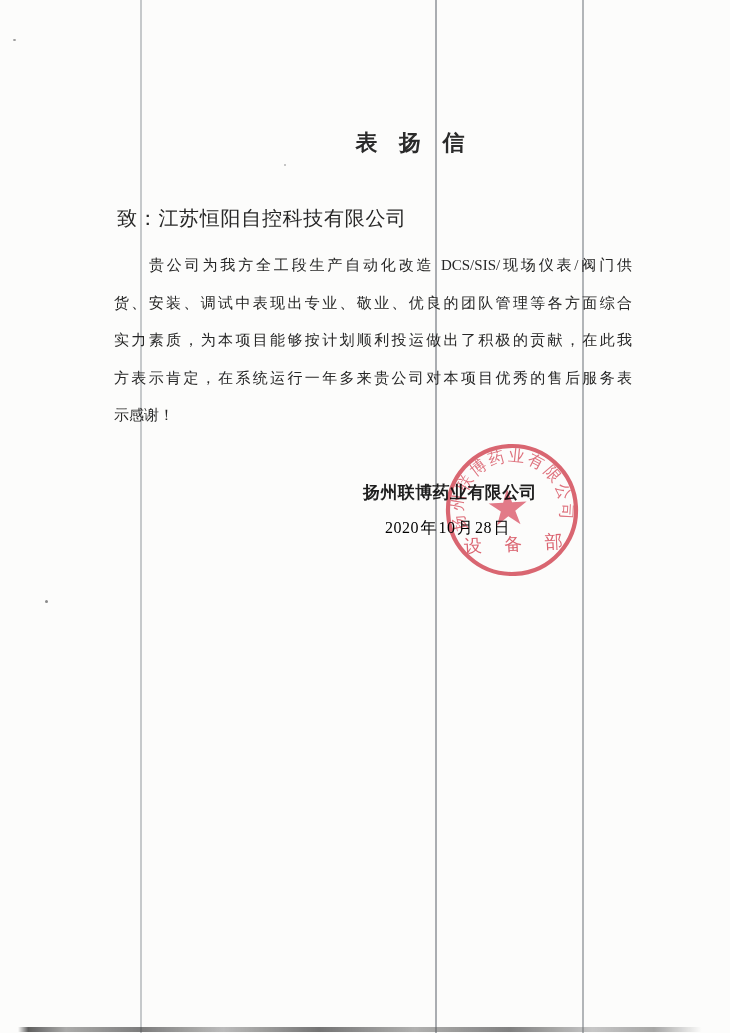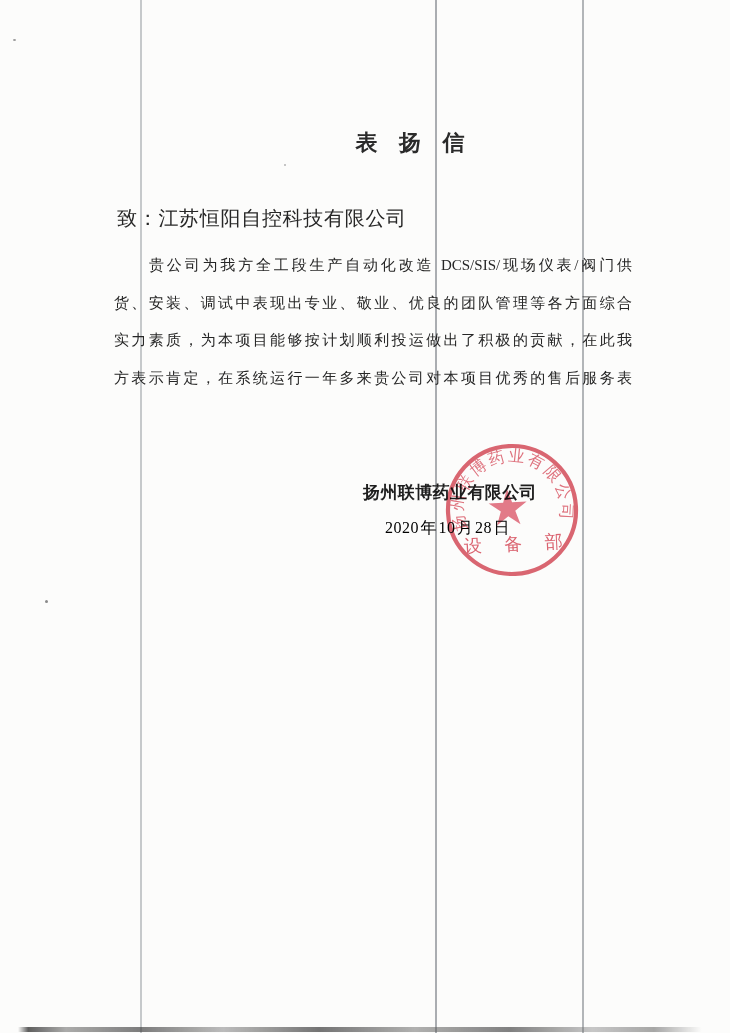--- a/index.html
+++ b/index.html
@@ -165,20 +165,21 @@
 
   <h1 class="title">表 扬 信</h1>
 
   <div class="salutation">致：江苏恒阳自控科技有限公司</div>
 
   <div class="body-block">
     <div class="body-line first">贵公司为我方全工段生产自动化改造 DCS/SIS/现场仪表/阀门供</div>
     <div class="body-line">货、安装、调试中表现出专业、敬业、优良的团队管理等各方面综合</div>
     <div class="body-line">实力素质，为本项目能够按计划顺利投运做出了积极的贡献，在此我</div>
     <div class="body-line">方表示肯定，在系统运行一年多来贵公司对本项目优秀的售后服务表</div>
+    <div class="body-line last">示感谢！</div>
   </div>
 
   <div class="signature-company">扬州联博药业有限公司</div>
   <div class="signature-date">2020 年 10 月 28 日</div>
 
   <svg class="stamp" viewBox="-75 -75 150 150" xmlns="http://www.w3.org/2000/svg">
     <g transform="rotate(-3)">
       <circle cx="0" cy="0" r="64" fill="none" stroke="#d7525f" stroke-width="4.2"></circle>
       <path id="seal-arc" d="M -46 17 A 49 49 0 1 1 46 17" fill="none"></path>
       <text class="ring-text">

